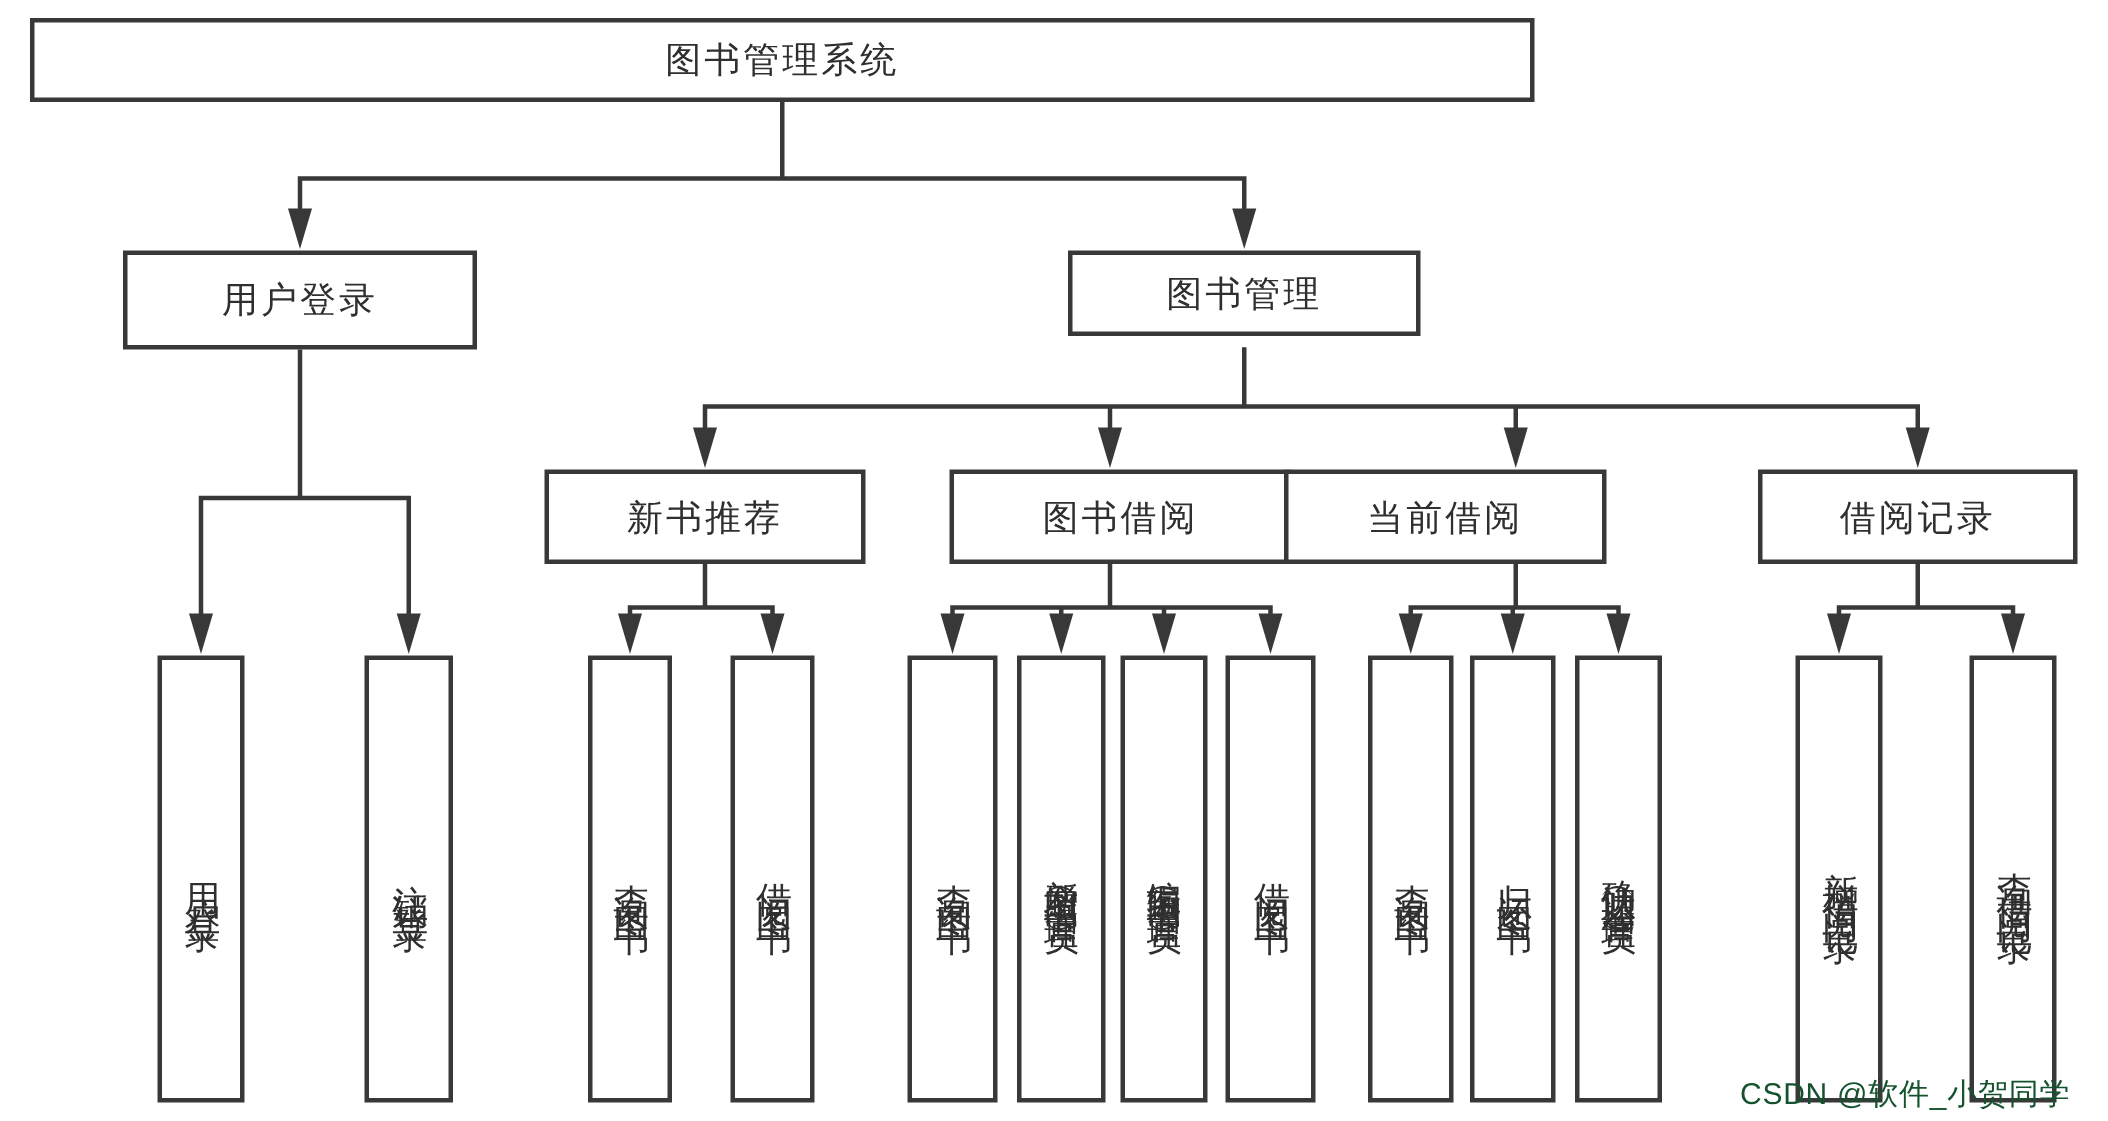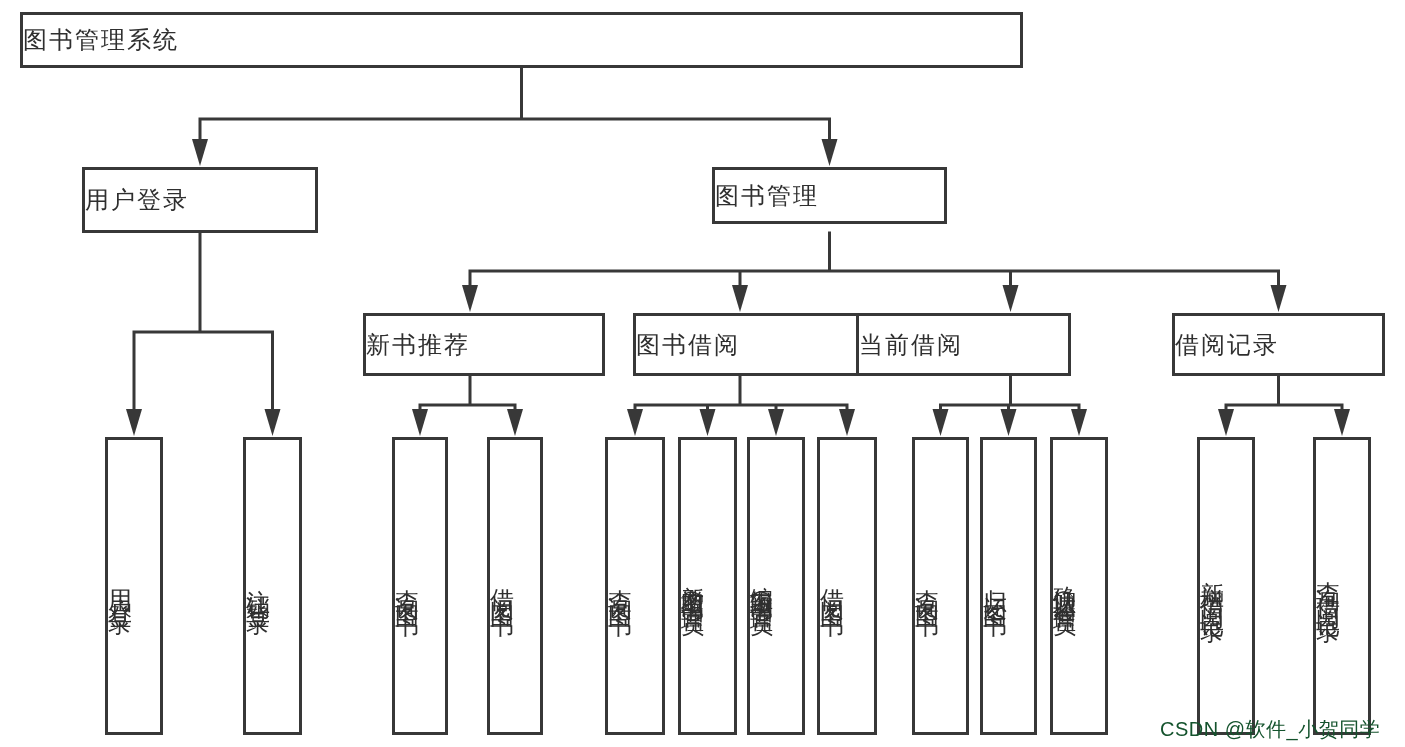--- a/index.html
+++ b/index.html
@@ -23,32 +23,33 @@
     height: 747px;
     pointer-events: none;
   }
   .box {
     position: absolute;
     box-sizing: border-box;
     background: #ffffff;
     border: 3px solid #383838;
     display: flex;
     align-items: center;
+    justify-content: center;
     color: #2f2f2f;
   }
   .box--h .node-label {
     font-size: 24px;
     letter-spacing: 2px;
     white-space: nowrap;
   }
   .box--root { left: 20px;  top: 12px;  width: 1003px; height: 56px; }
   .box--l2a  { left: 82px;  top: 167px; width: 236px;  height: 66px; }
   .box--l2b  { left: 712px; top: 167px; width: 235px;  height: 57px; }
   .box--l3   { top: 313px; height: 63px; }
-  .box--l3a  { left: 363px;  width: 242px; }
+  .box--l3a  { left: 363px;  width: 214px; }
   .box--l3b  { left: 633px;  width: 228px; }
   .box--l3c  { left: 856px;  width: 215px; }
   .box--l3d  { left: 1172px; width: 213px; }
   .leaf { top: 437px; height: 298px; }
   .leaf .node-label {
     writing-mode: vertical-rl;
     text-orientation: mixed;
     font-size: 24px;
     letter-spacing: 8px;
     line-height: 1;

